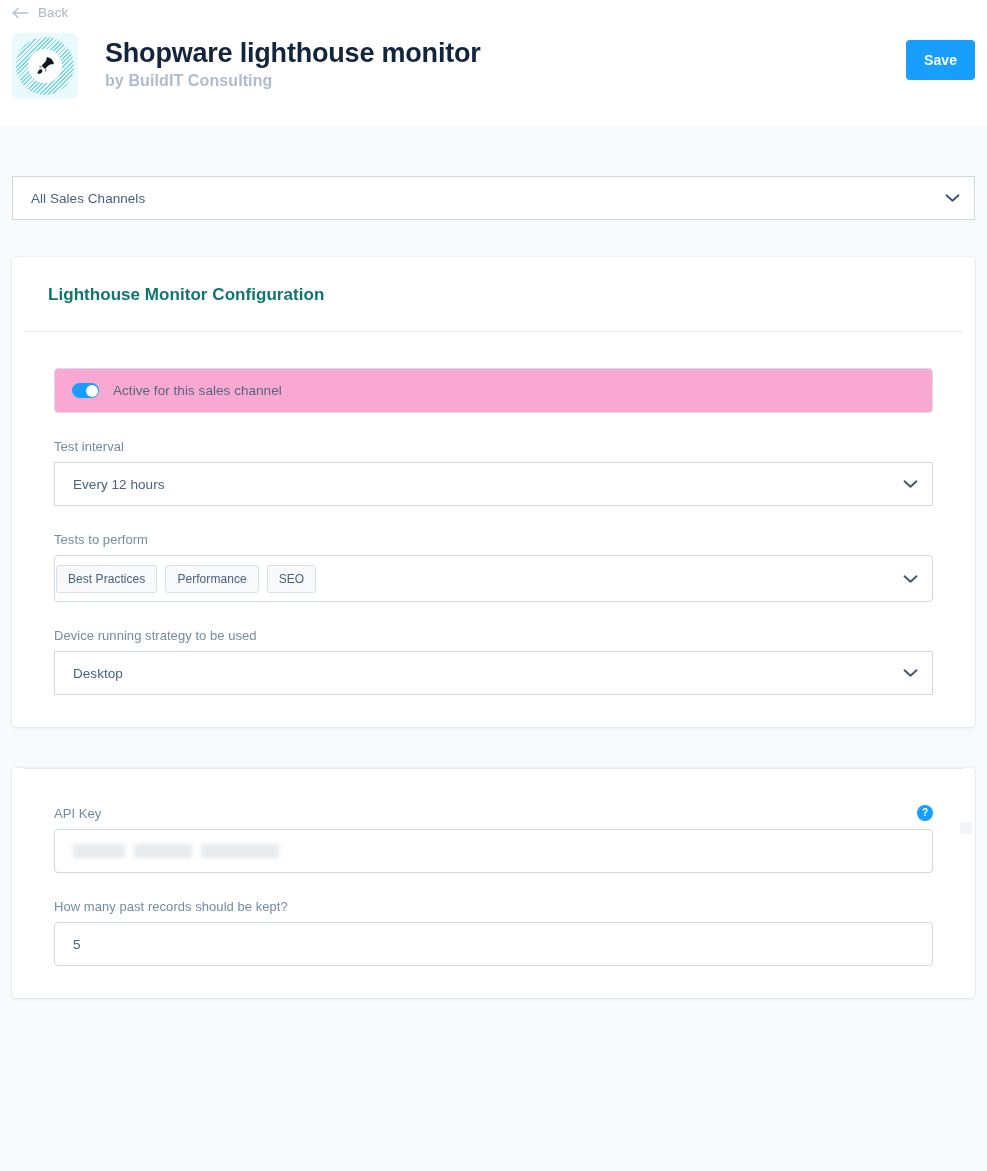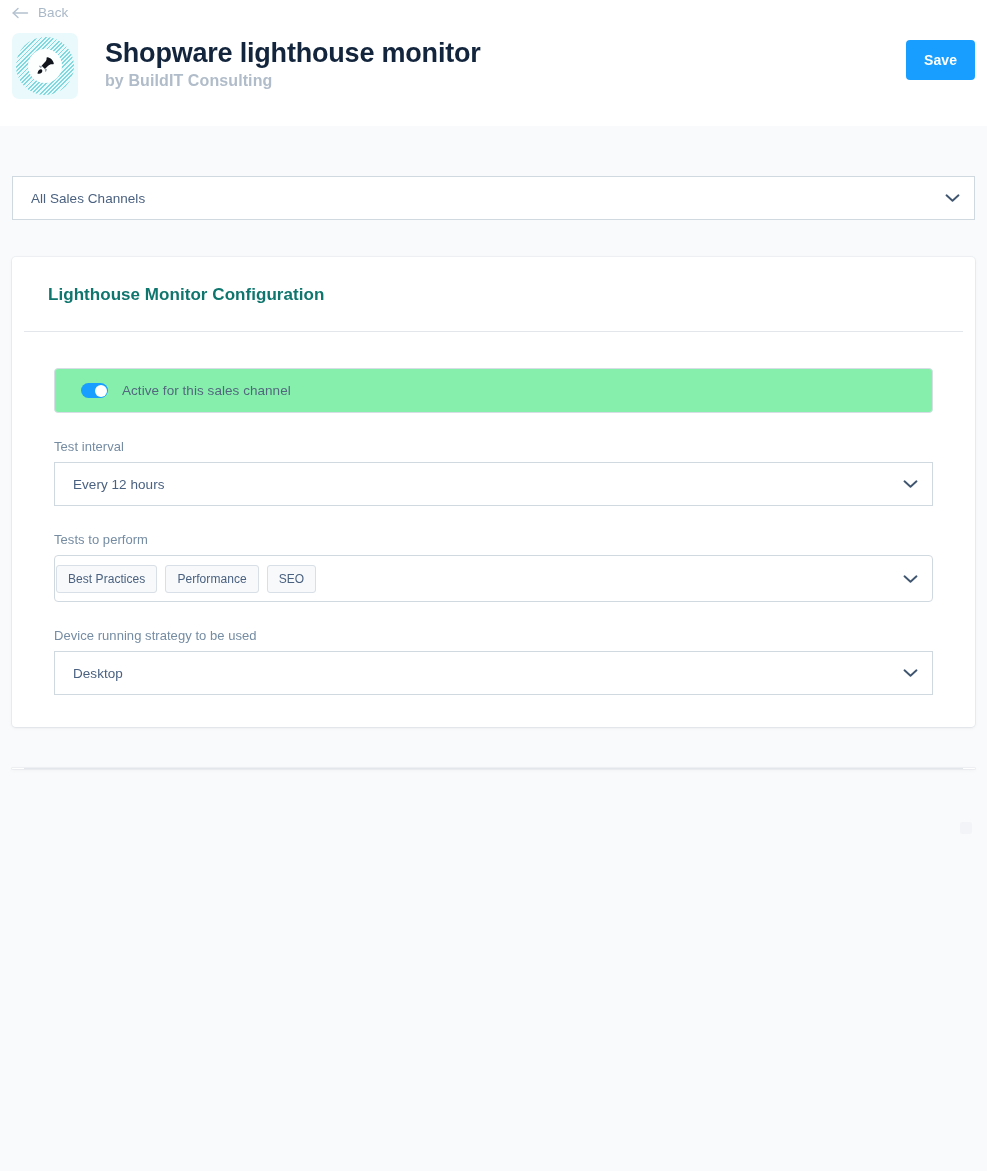--- a/index.html
+++ b/index.html
@@ -207,23 +207,23 @@
   #advanced-card { margin-top: 41px; }
 
   
   .toggle-row {
     width: 100%;
     height: 45px;
     border: 1px solid #d6dde4;
     border-radius: 4px;
     display: flex;
     align-items: center;
-    padding: 0 26px;
+    padding: 0 17px;
     gap: 14px;
-    background: #86efac;
+    background: #f9a8d4;
     cursor: pointer;
     margin-bottom: 26px;
   }
   .toggle {
     position: relative;
     width: 27px;
     height: 15px;
     border-radius: 8px;
     background: #189eff;
     flex: 0 0 auto;
@@ -430,16 +430,40 @@
           </div>
         </div>
 
       </div>
     </div>
 
     <div class="card" id="advanced-card">
       <div class="card-divider"></div>
       <div class="scroll-artifact"></div>
 
+      <div class="card-body">
+
+        <div class="form-group">
+          <div class="label-row">
+            <span class="field-label" style="margin-bottom:0">API Key</span>
+            <span class="help-icon">?</span>
+          </div>
+          <div class="input-plain">
+            <span class="redacted">
+              <i class="b1"></i>
+                <i class="gap"></i>
+                <i class="b2"></i>
+                <i class="gap"></i>
+                <i class="b3"></i>
+            </span>
+          </div>
+        </div>
+
+        <div class="form-group">
+          <span class="field-label">How many past records should be kept?</span>
+          <div class="input-plain">5</div>
+        </div>
+
+      </div>
     </div>
 
   </div>
 </div>
 
 </body></html>

